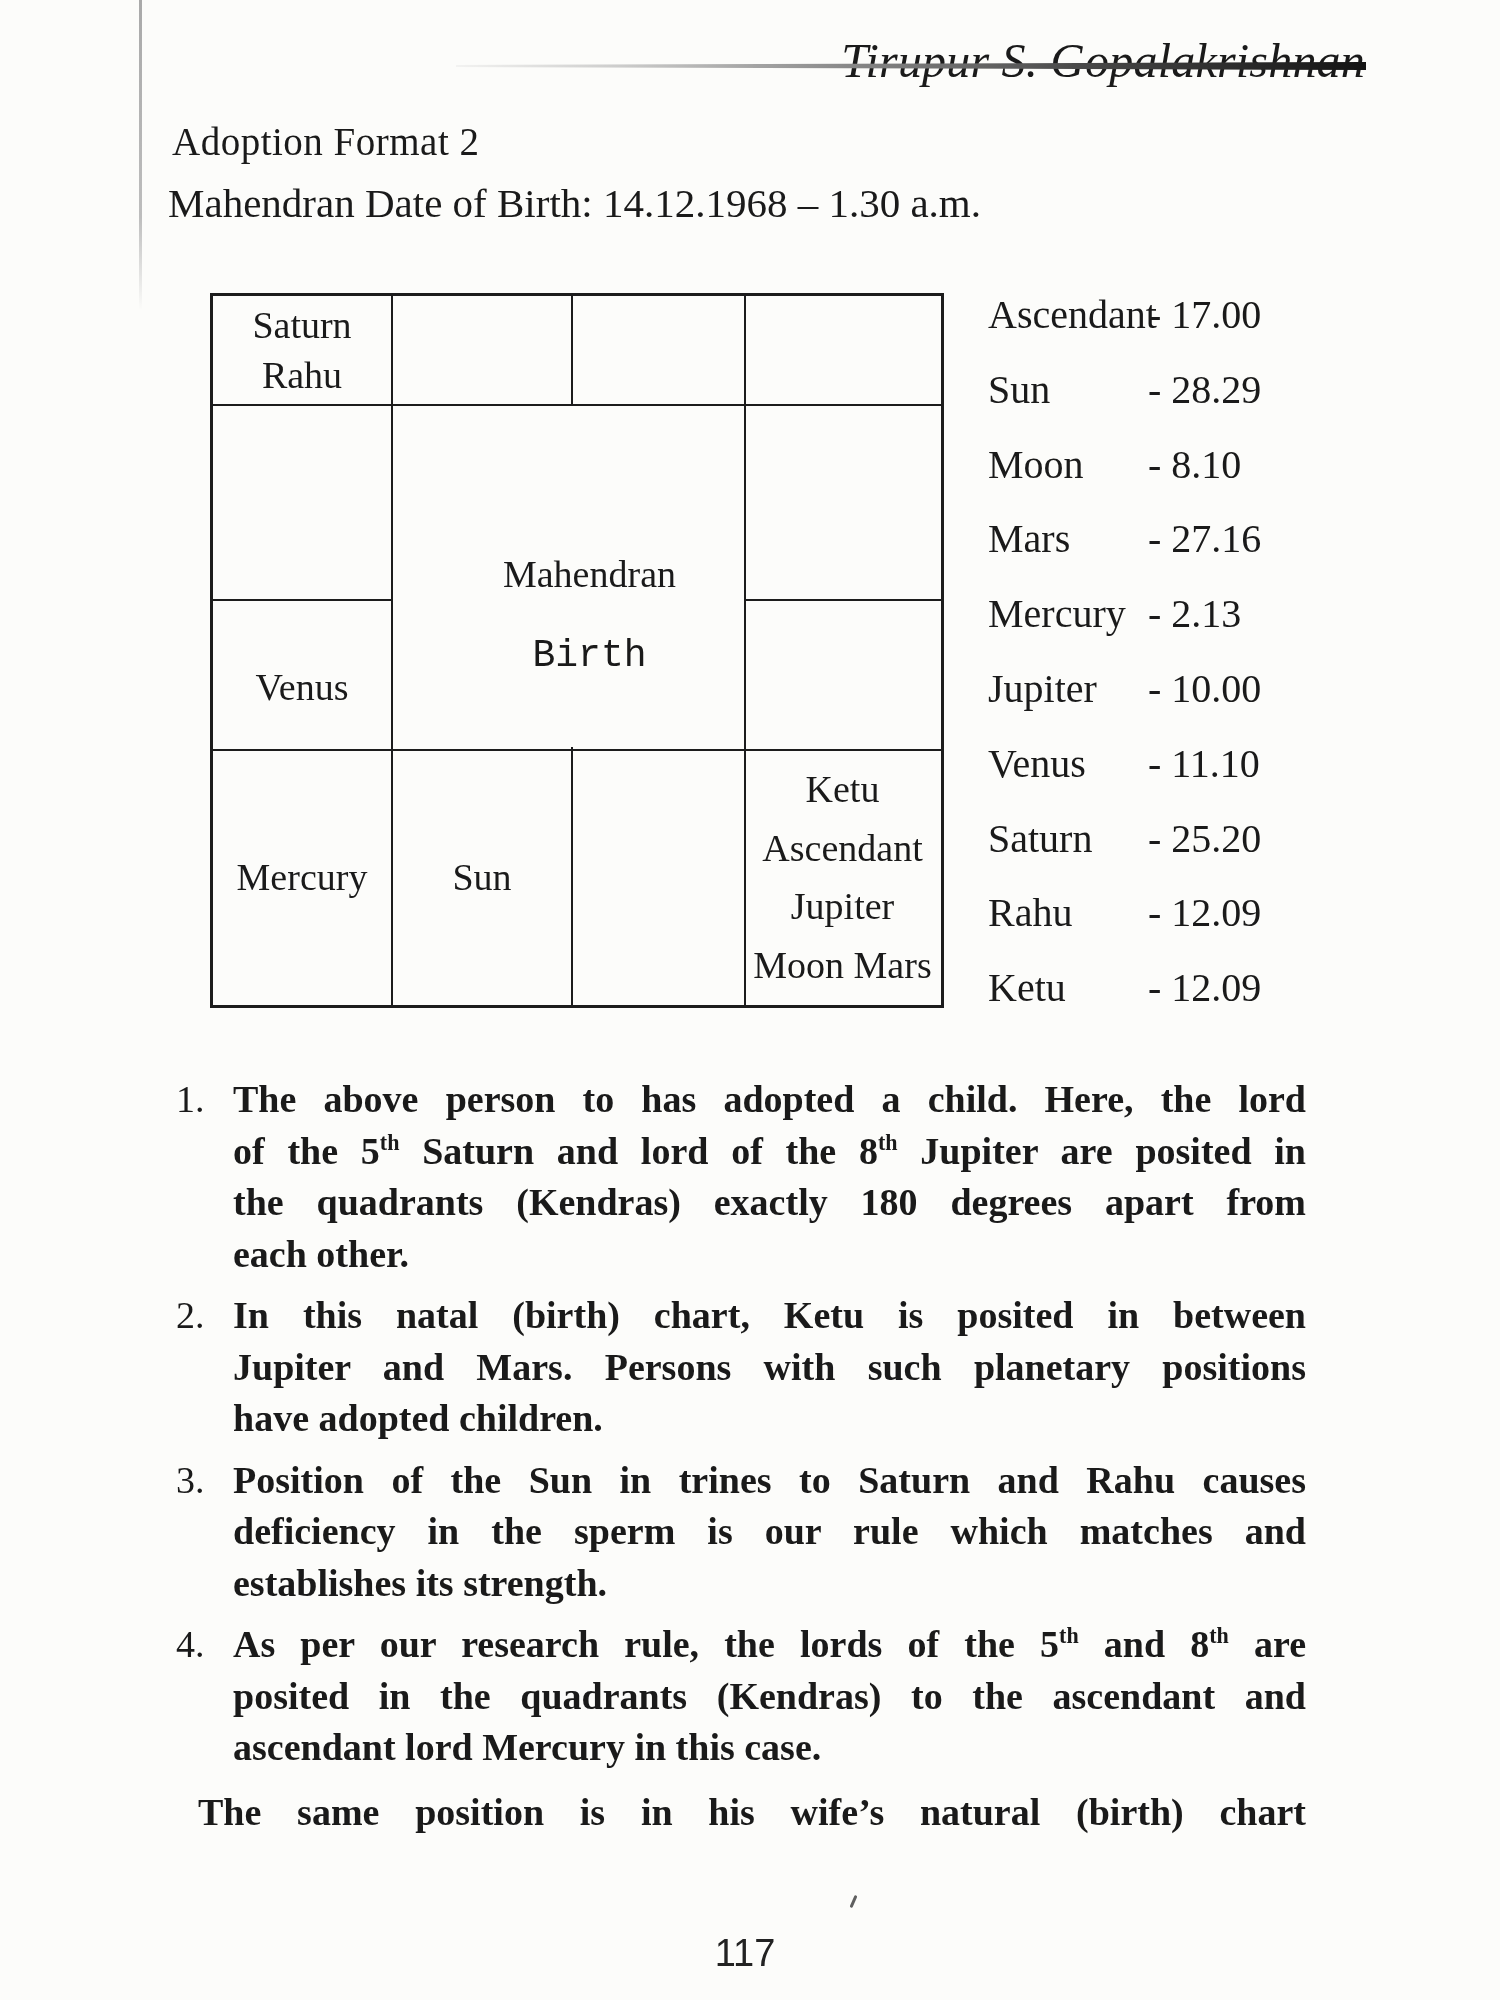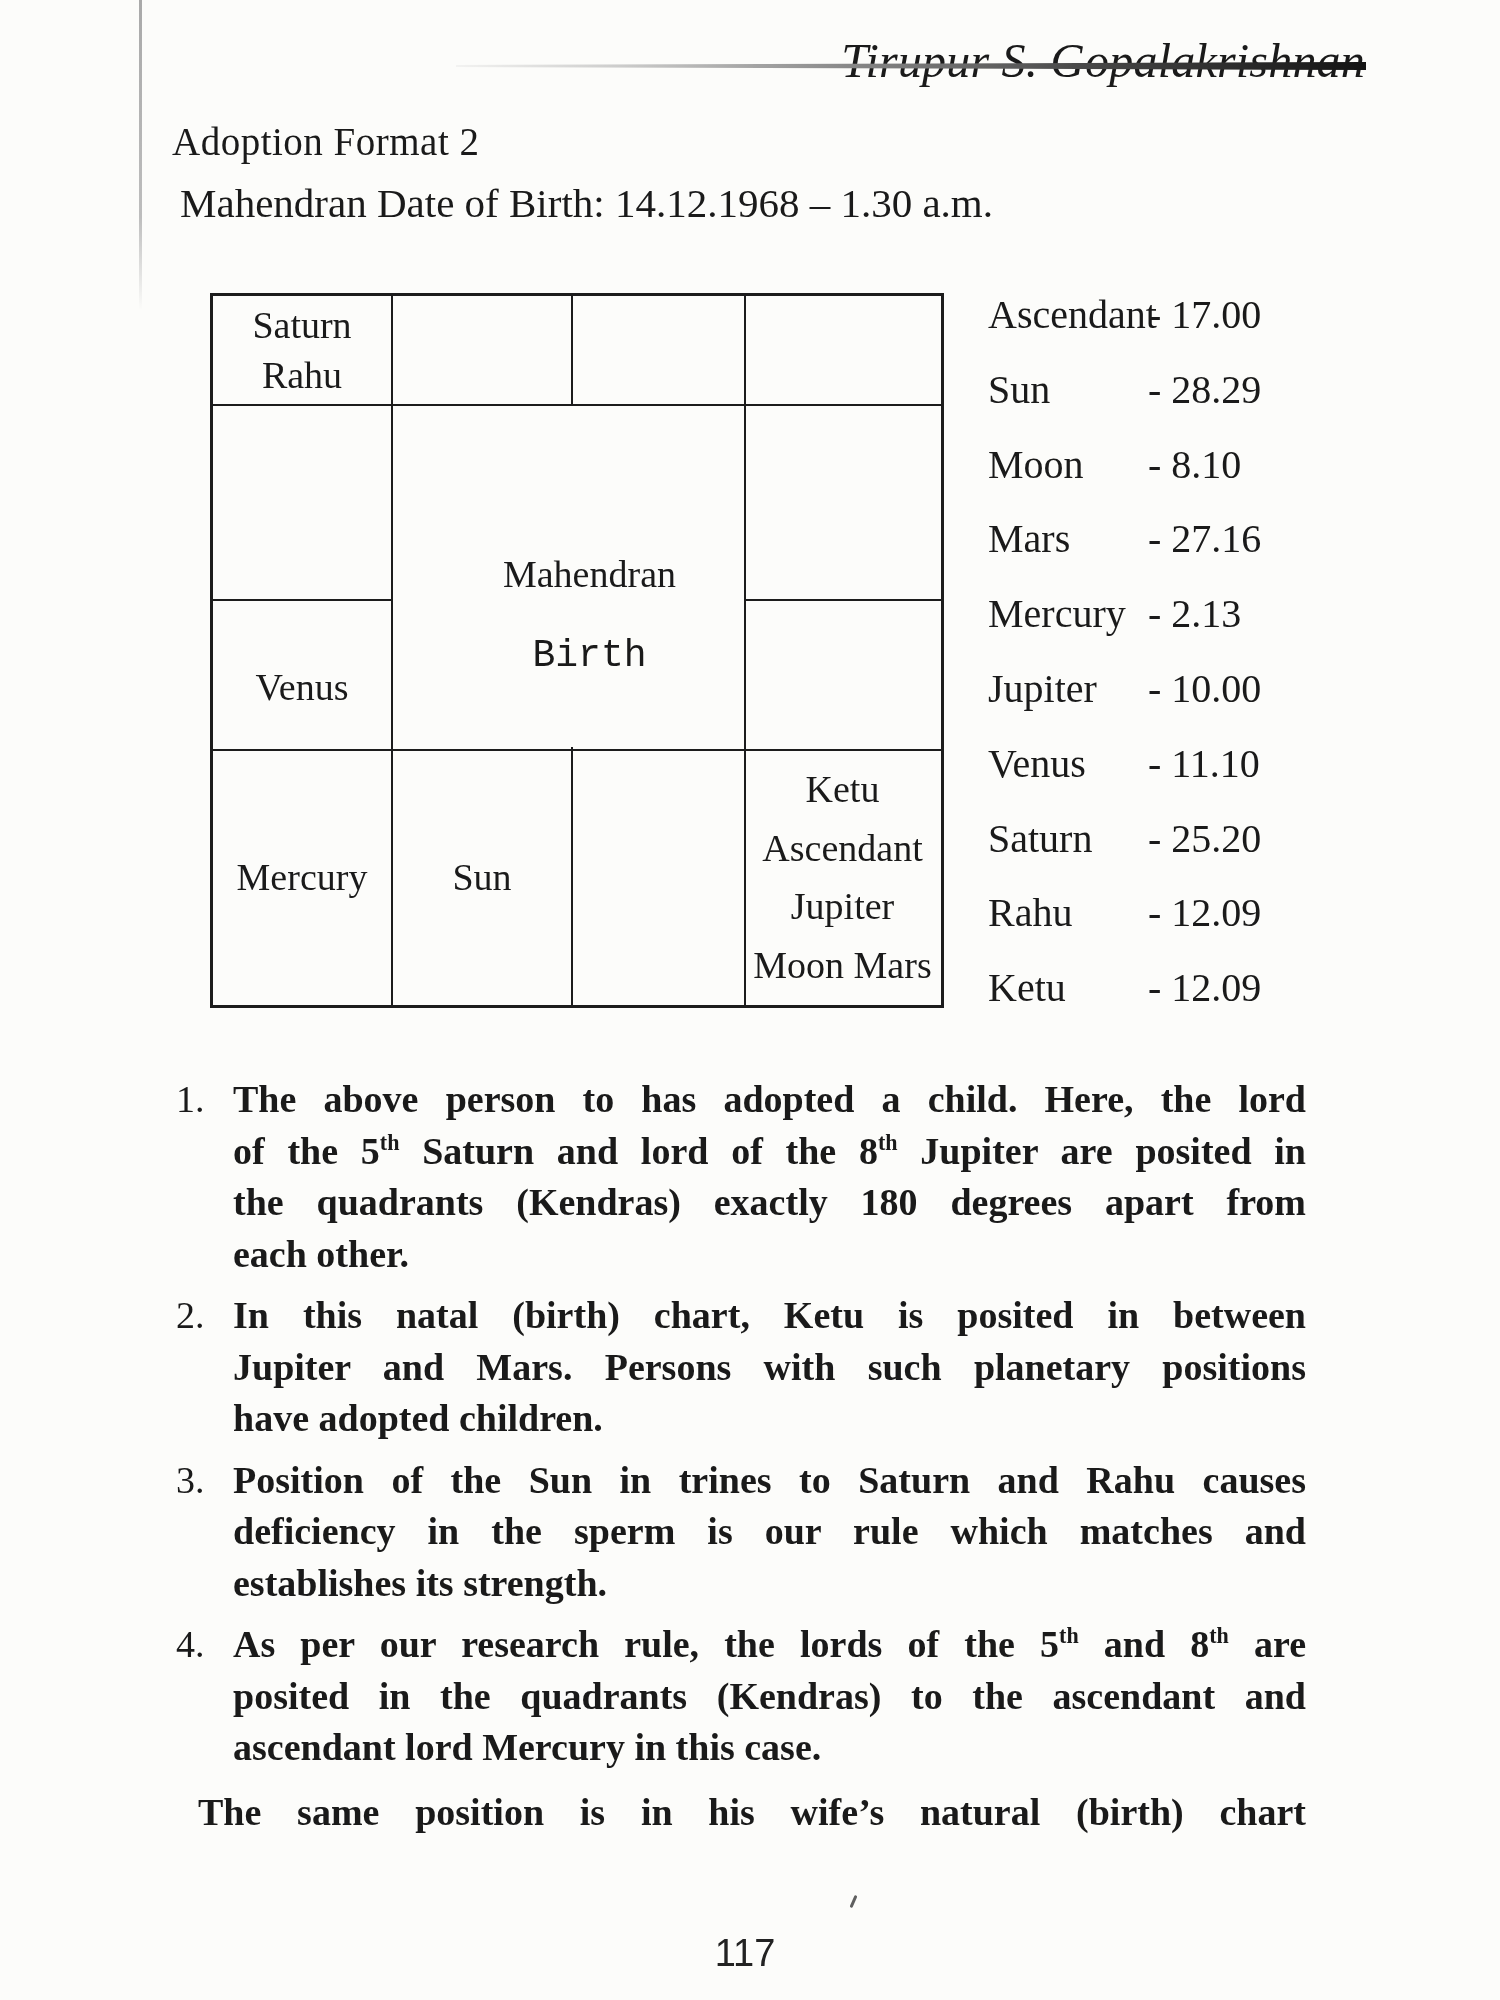--- a/index.html
+++ b/index.html
@@ -32,21 +32,21 @@
   .header-rule {
     position:absolute; top:62px; left:456px; width:910px; height:8px;
     background:linear-gradient(90deg,
       rgba(190,190,190,0.15) 0%, rgba(165,165,165,0.55) 18%,
       #8b8b8b 42%, #4a4a4a 68%, #141414 100%);
     clip-path:polygon(0 38%, 100% 0%, 100% 100%, 0 62%);
   }
 
   
   .doc-title { position:absolute; left:172px; top:119px; font-size:39px; font-weight:normal; letter-spacing:0.5px; }
-  .doc-subtitle { position:absolute; left:180px; top:179px; font-size:41px; }
+  .doc-subtitle { position:absolute; left:168px; top:179px; font-size:41px; }
 
   
   .chart {
     position:absolute; left:210px; top:293px; width:734px; height:715px;
     border:3px solid #1c1c1c; font-size:38px;
   }
   .cl { position:absolute; background:#1c1c1c; }
   .v1  { left:178px; top:0; width:2px; height:100%; }
   .v2a { left:358px; top:0; width:2px; height:108px; }
   .v2b { left:358px; bottom:0; width:2px; height:258px; }

